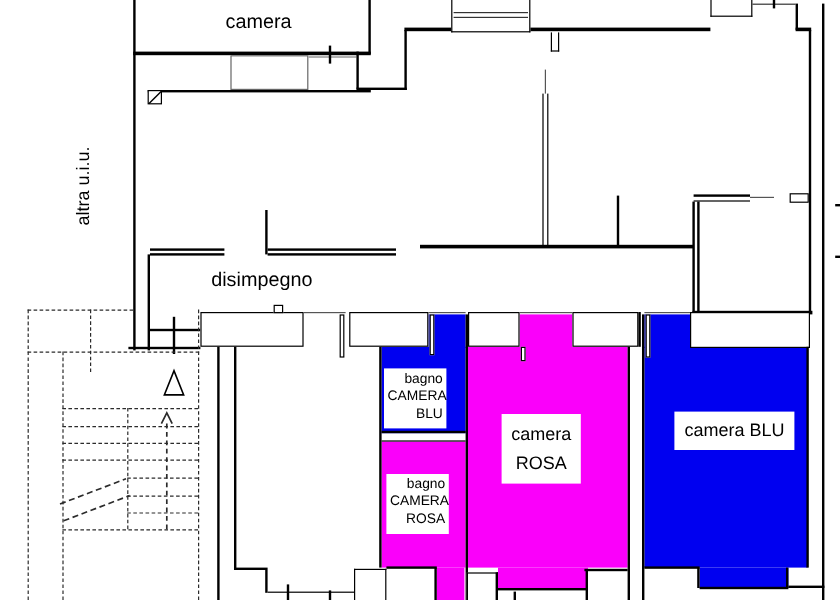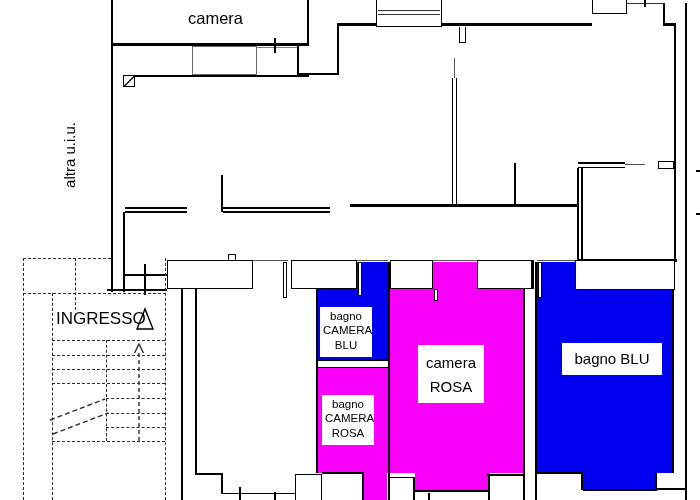--- a/index.html
+++ b/index.html
@@ -5,21 +5,21 @@
   html,body{margin:0;padding:0;background:#fff;}
   #plan{position:relative;width:700px;height:500px;background:#fff;overflow:hidden;
         font-family:"Liberation Sans",sans-serif;color:#000;}
   .w{position:absolute;background:#000;}            
   .g{position:absolute;background:#7d7d7d;}         
   .box{position:absolute;border:1.5px solid #000;background:#fff;box-sizing:border-box;}
   .fill{position:absolute;}                         
   .dv{position:absolute;width:0;border-left:1.6px dashed #2b2b2b;}
   .dh{position:absolute;height:0;border-top:1.6px dashed #2b2b2b;}
   .lbl{position:absolute;background:#fff;white-space:nowrap;}
-  .roombox{position:absolute;background:#fff;text-align:center;box-sizing:border-box;}
+  .roombox{position:absolute;background:#fff;text-align:right;box-sizing:border-box;}
   .small{font-size:11.5px;line-height:1.25;padding:2px 3px;}
   .big{font-size:15px;}
   svg.anno{position:absolute;left:0;top:0;pointer-events:none;}
 </style>
 </head>
 <body>
 
 <div id="plan">
 
   <div class="fill" style="left: 318px; top: 289px; width: 70px; height: 72px; background-color: rgb(0, 0, 240);"></div>
@@ -157,37 +157,37 @@
     <line x1="50" y1="420" x2="105" y2="399" stroke="#2b2b2b" stroke-width="1.4" stroke-dasharray="5 3"></line>
     <line x1="53" y1="434" x2="108" y2="413" stroke="#2b2b2b" stroke-width="1.4" stroke-dasharray="5 3"></line>
   </svg>
 
   <div class="lbl" style="left:188px;top:9px;font-size:16.5px;">camera</div>
 
   <div style="position:absolute;left:20px;top:146px;width:100px;height:18px;transform:rotate(-90deg);text-align:center;font-size:15px;">
     <span>altra u.i.u.</span>
   </div>
 
+  <div class="lbl" style="left:176px;top:224px;font-size:16.5px;">disimpegno</div>
 
-  <div class="lbl" style="left:56px;top:309px;font-size:17px;background:transparent;">INGRESSO</div>
 
   <div class="roombox small" style="left:320px;top:307px;width:52px;height:50px;">
     <div>bagno</div>
     <div>CAMERA</div>
     <div>BLU</div>
   </div>
 
   <div class="roombox small" style="left:322px;top:395px;width:52px;height:50px;">
     <div>bagno</div>
     <div>CAMERA</div>
     <div>ROSA</div>
   </div>
 
   <div class="roombox big" style="left:418px;top:345px;width:66px;height:58px;text-align:center;padding-top:6px;line-height:24px;">
     <div>camera</div>
     <div>ROSA</div>
   </div>
 
   <div class="roombox big" style="left:562px;top:343px;width:100px;height:32px;text-align:center;line-height:32px;">
-    <span>bagno BLU</span>
+    <span>camera BLU</span>
   </div>
 
 </div>
 
 </body></html>

